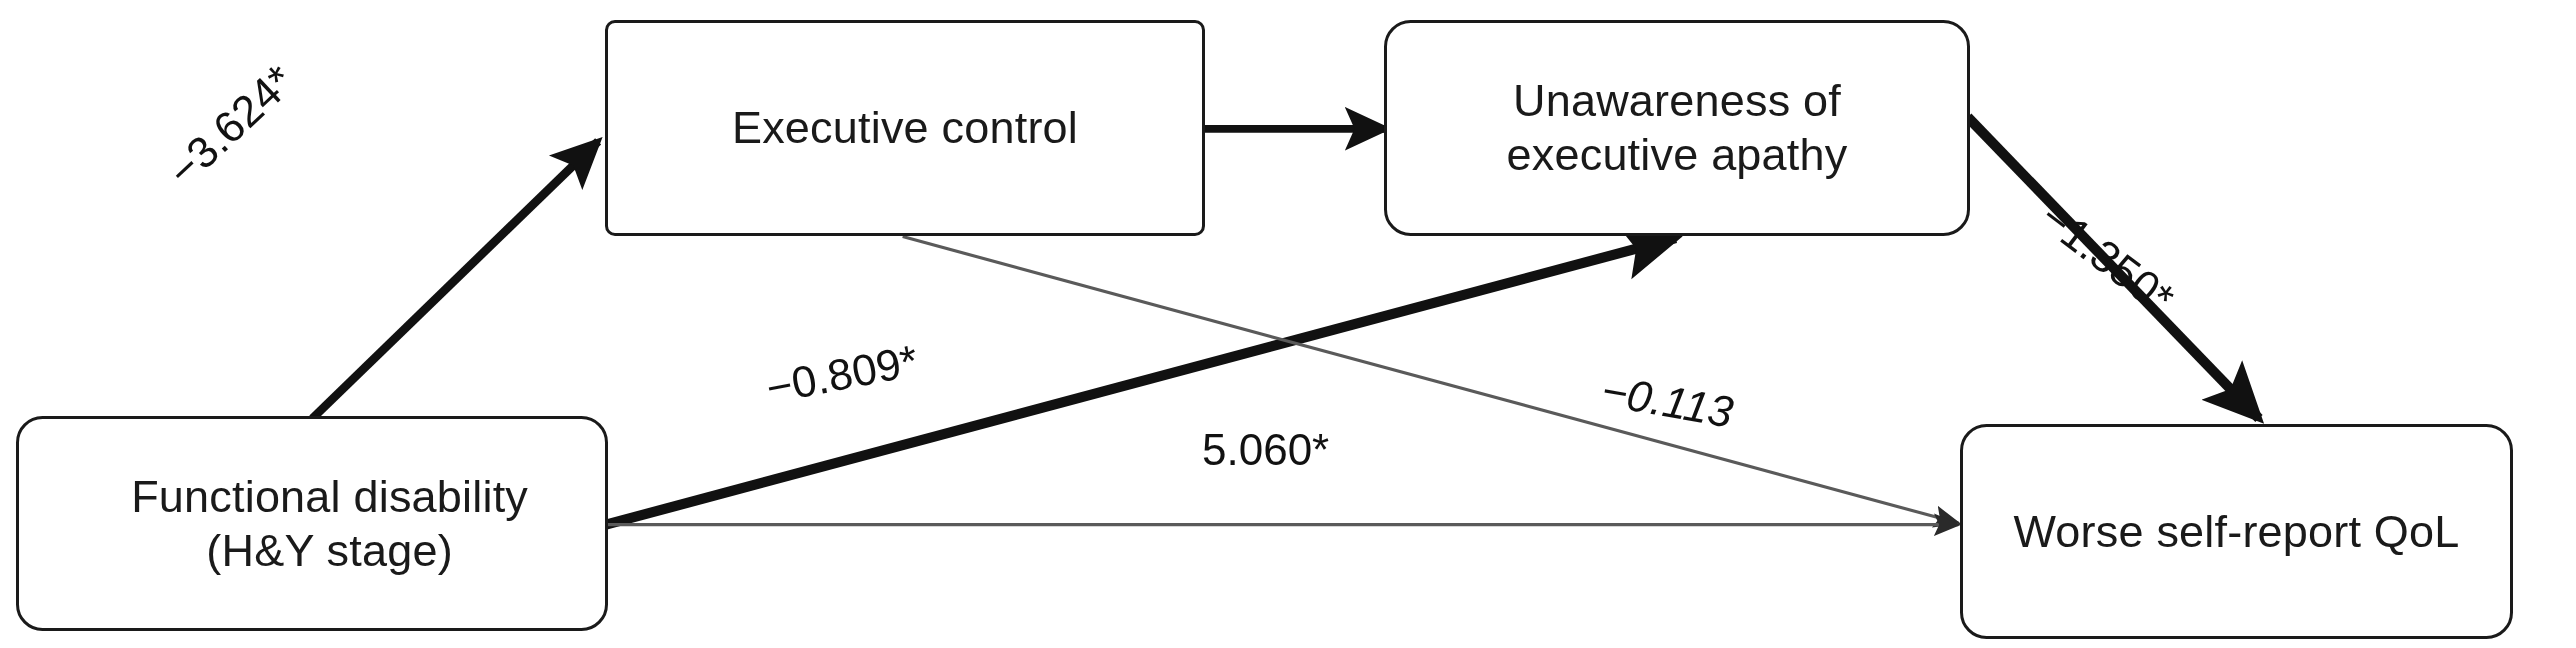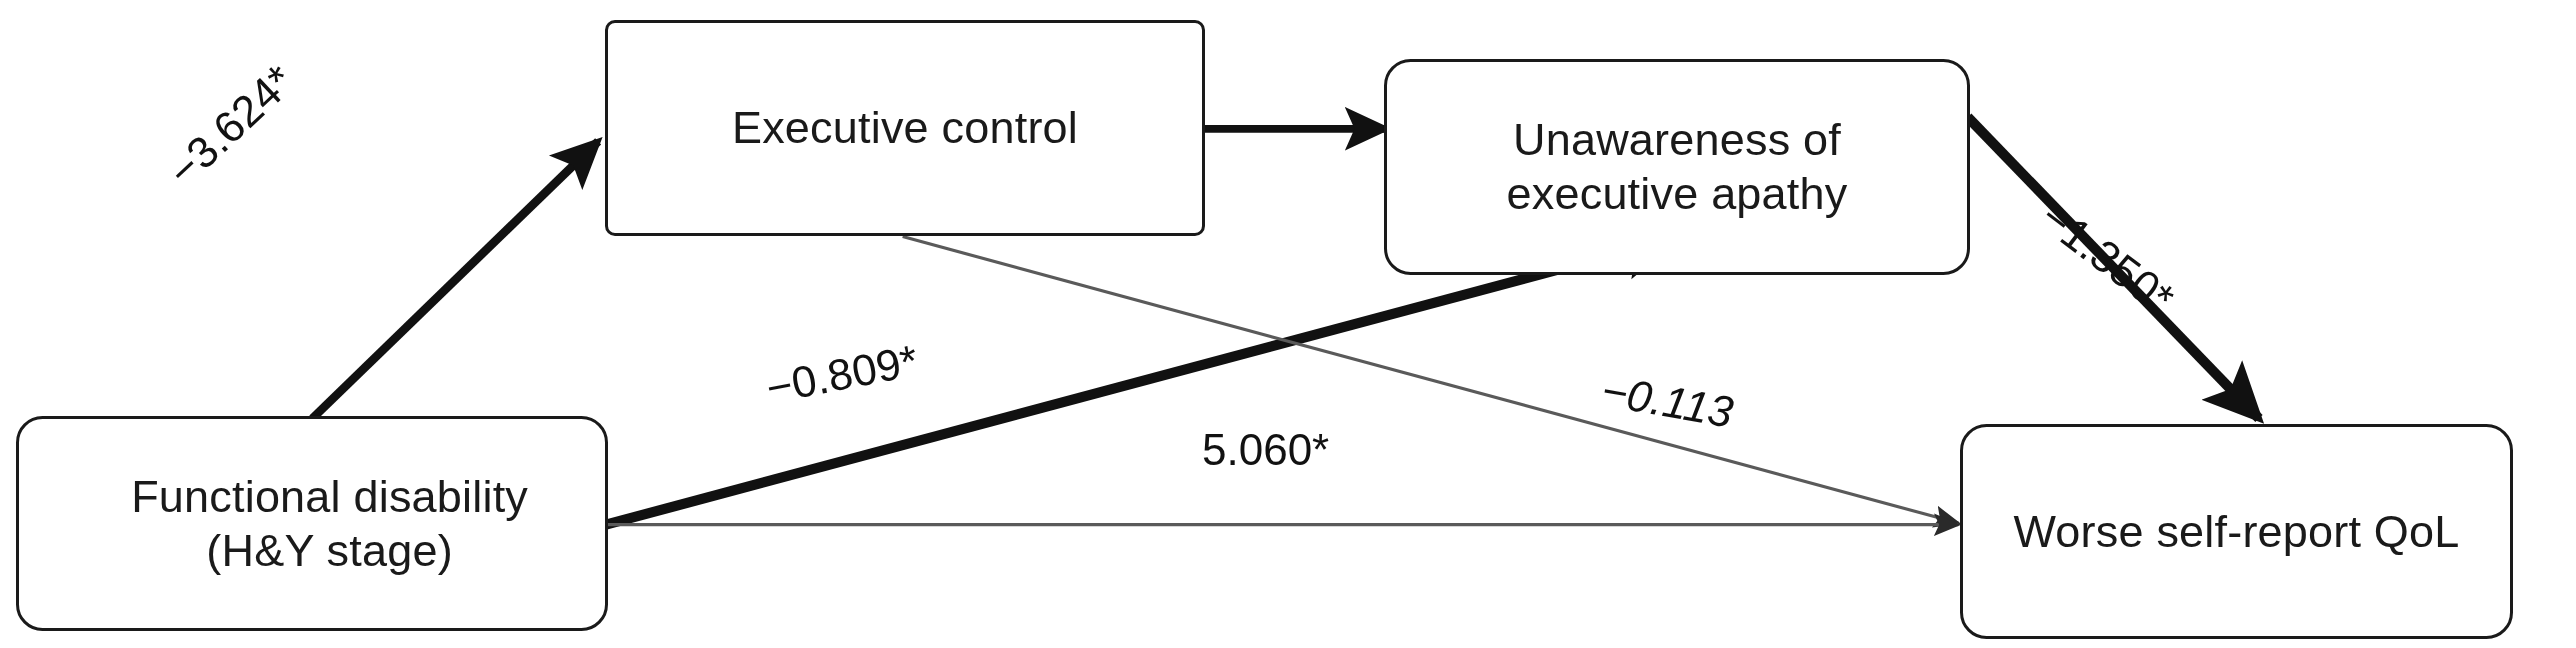--- a/index.html
+++ b/index.html
@@ -87,21 +87,21 @@
 
   <div class="node-box" style="left:15.6px; top:416px; width:592px; height:215px;padding-left:36px;">
     <span class="node-label">Functional disability
 (H&amp;Y stage)</span>
   </div>
 
   <div class="node-box" style="left:605px; top:19.5px; width:600px; height:216px;border-radius:10px;">
     <span class="node-label">Executive control</span>
   </div>
 
-  <div class="node-box" style="left:1384px; top:19.5px; width:586px; height:216px;margin-top:39px;">
+  <div class="node-box" style="left:1384px; top:19.5px; width:586px; height:216px;">
     <span class="node-label">Unawareness of
 executive apathy</span>
   </div>
 
   <div class="node-box" style="left:1960px; top:424px; width:553px; height:215px;">
     <span class="node-label">Worse self-report QoL</span>
   </div>
 
   <div class="edge-label" style="left:175px; top:153px; transform:rotate(-43deg);">−3.624*</div>
 

